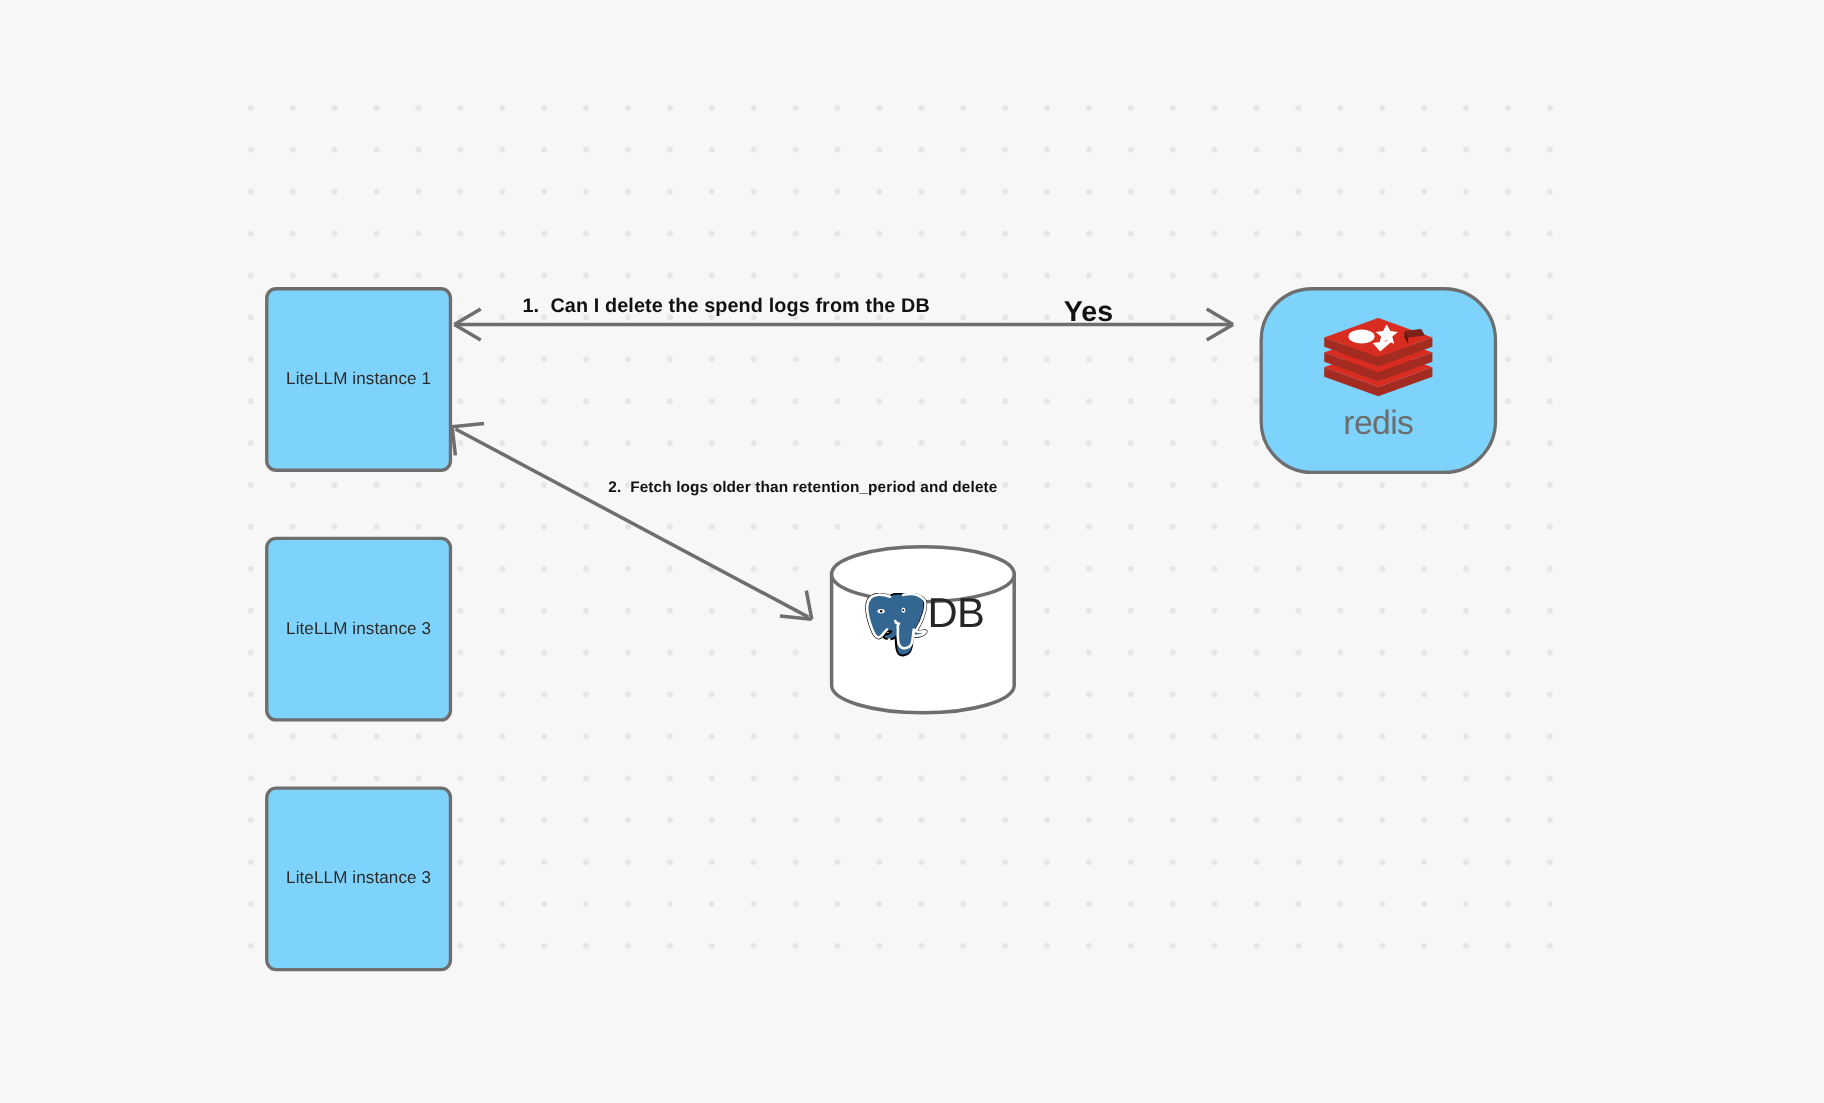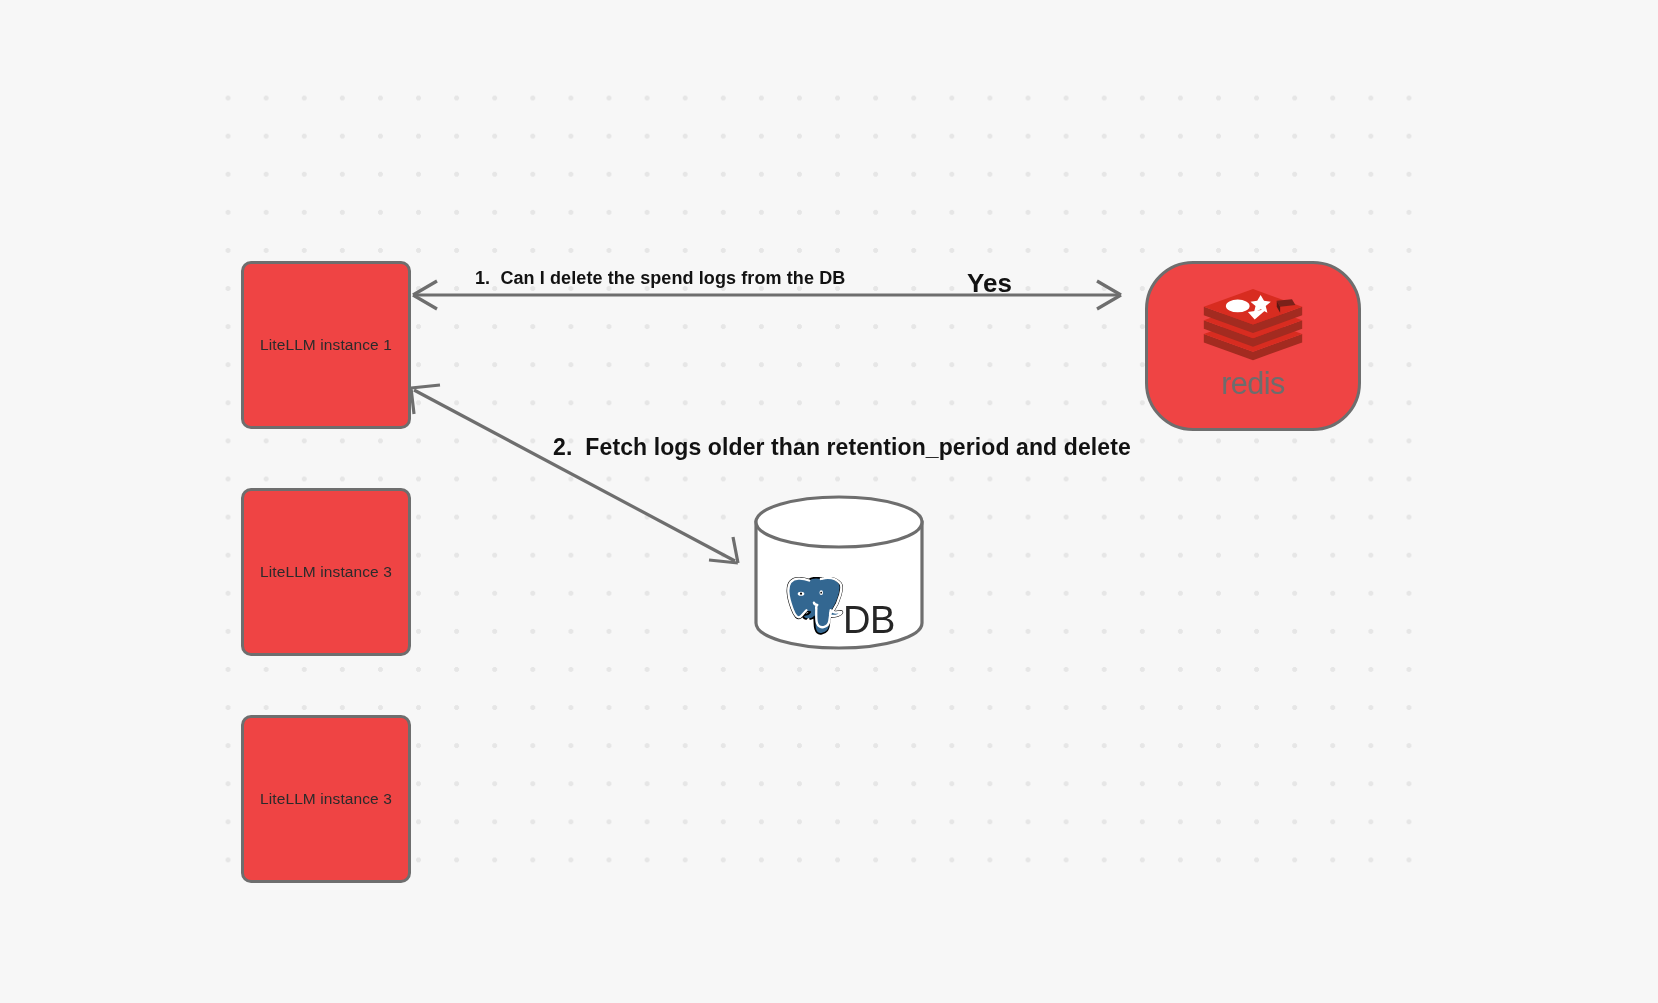--- a/index.html
+++ b/index.html
@@ -18,21 +18,21 @@
     position:absolute;
     left:204px;top:74px;
     width:1216px;height:816px;
     background-image:radial-gradient(#e6e6e6 2.6px, transparent 2.7px);
     background-size:38.1px 38.1px;
     background-position:5px 5px;
     pointer-events:none;
   }
   .node{
     position:absolute;
-    background:#ef4444;
+    background:#7dd3fc;
     border:3px solid #6e6e6e;
     box-sizing:border-box;
   }
   .inst{
     width:170px;height:168px;
     border-radius:10px;
     display:flex;align-items:center;justify-content:center;
   }
   .inst .lbl{
     font-size:15.5px;
@@ -57,40 +57,40 @@
   .redis-word{width:118px;height:36px;display:block;margin-top:-2px;}
 
   #db-node{
     position:absolute;
     left:753px;top:495px;
     width:172px;height:155px;
   }
   #db-node svg.cyl{position:absolute;left:0;top:0;width:172px;height:155px;}
   .db-inner{
     position:absolute;left:0;top:44px;width:172px;height:100px;
-    display:flex;align-items:flex-end;justify-content:center;gap:0px;
+    display:flex;align-items:flex-start;justify-content:center;gap:0px;
   }
   .pg-logo{width:62px;height:62px;display:block;}
   .db-text{
     font-size:38px;font-weight:400;color:#262626;
     font-family:"Liberation Sans", sans-serif;
     letter-spacing:-.5px;line-height:1;margin-left:-2px;
   }
 
   .edge-label{
     position:absolute;
     font-family:"Liberation Sans", sans-serif;
     font-weight:bold;
     color:#121212;
     white-space:pre;
     letter-spacing:.1px;
   }
   #lbl1{left:475px;top:268px;font-size:18px;}
   #lbl1b{left:967px;top:268px;font-size:26px;}
-  #lbl2{left:553px;top:434px;font-size:23px;}
+  #lbl2{left:553px;top:434px;font-size:14px;}
 </style>
 </head>
 <body>
 
 <div id="canvas">
 
   <div class="dotgrid"></div>
 
   <svg width="1658" height="1003" style="position:absolute;left:0;top:0;overflow:visible;">
 

